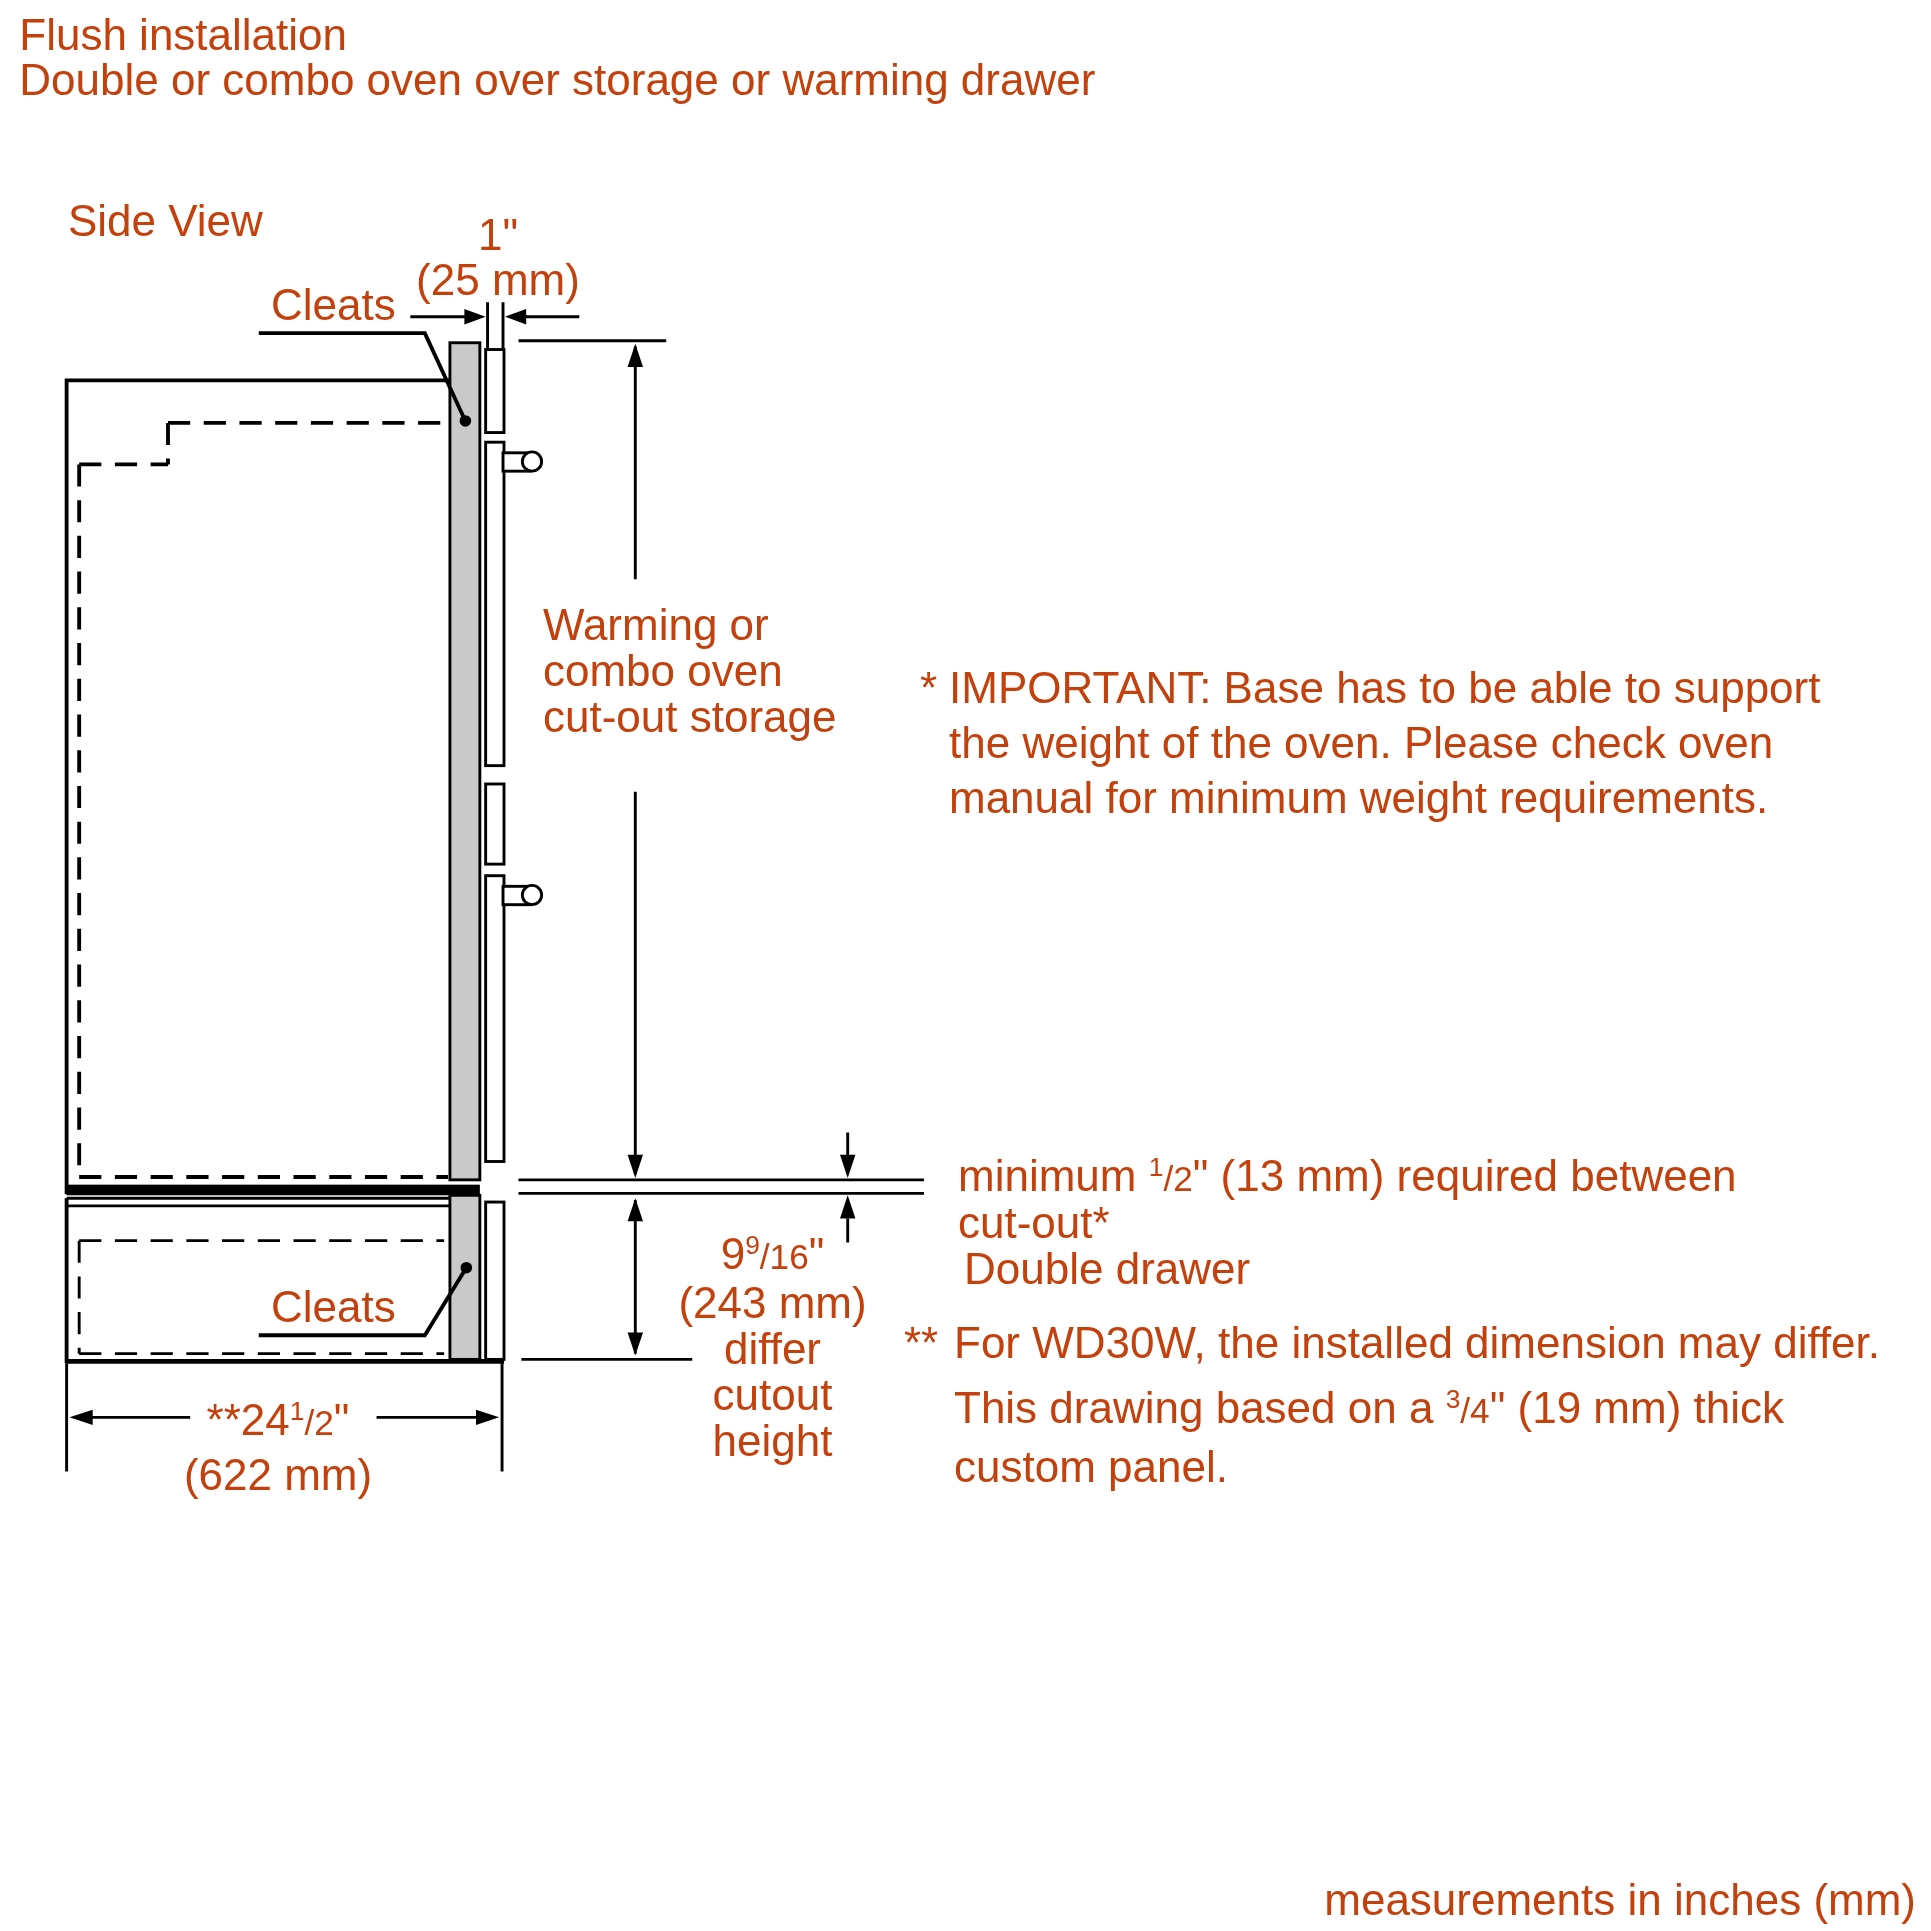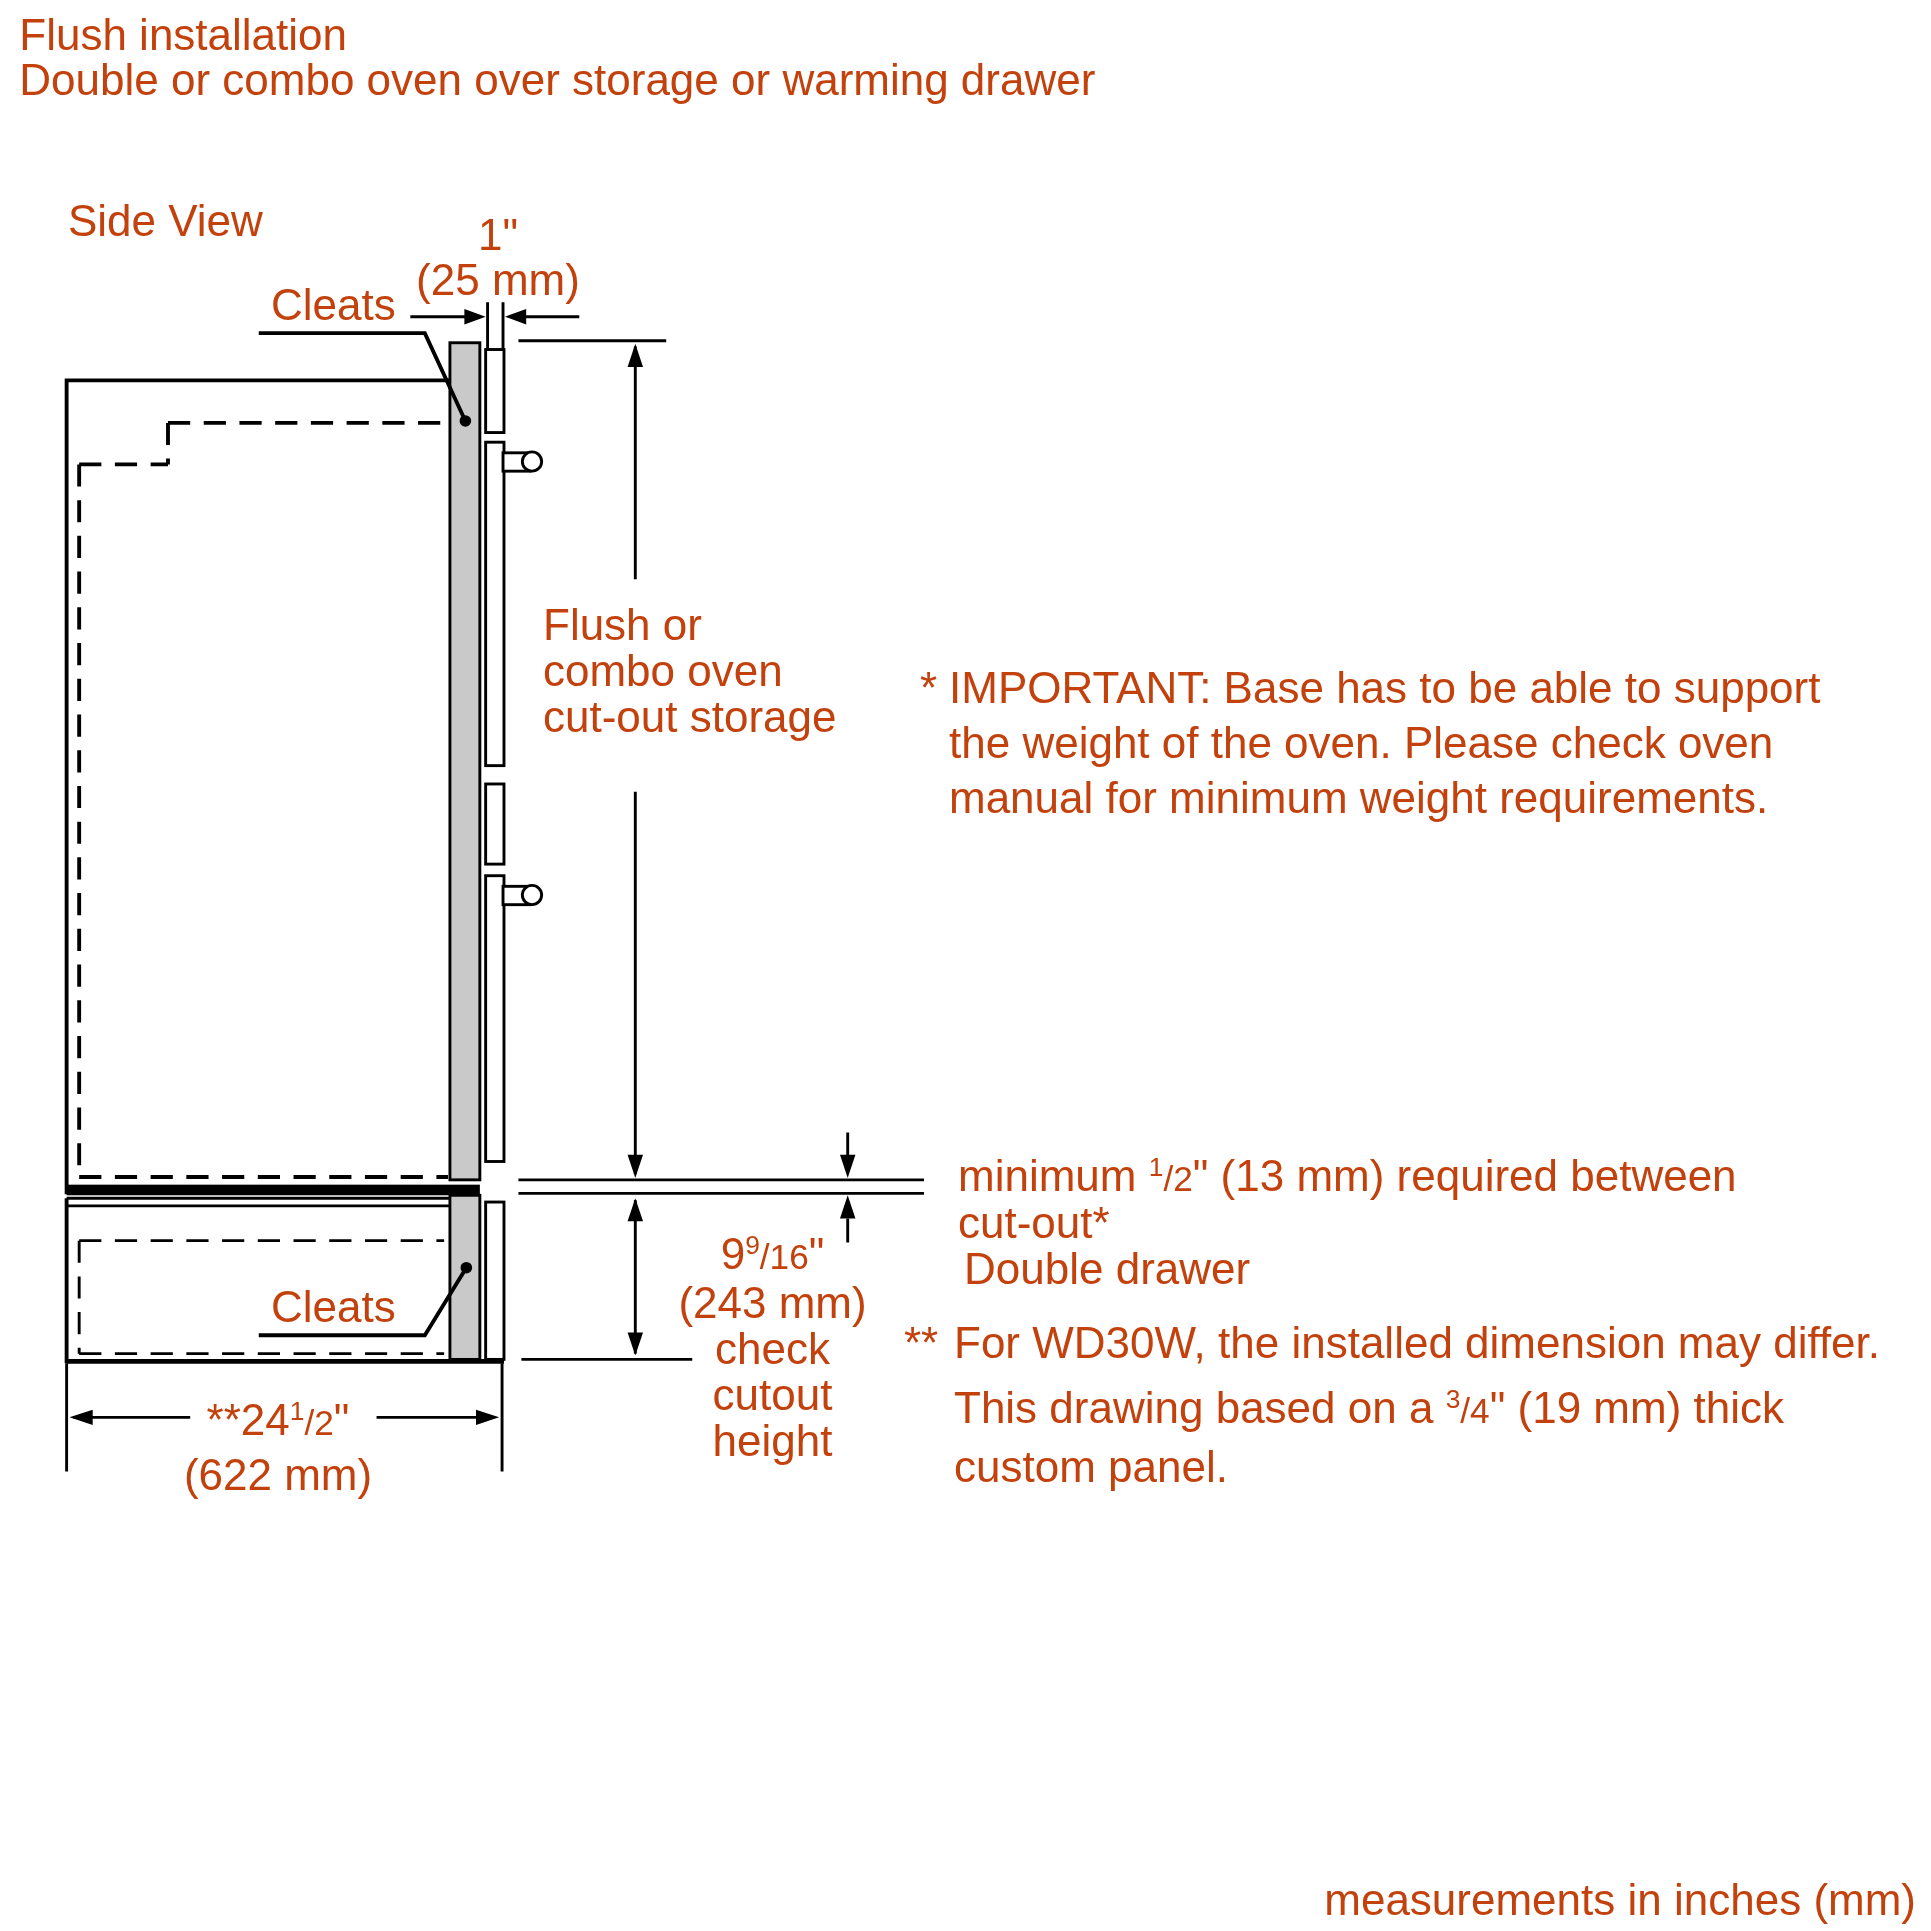--- a/index.html
+++ b/index.html
@@ -132,21 +132,21 @@
   </div>
 
   <div class="lbl" id="t-sideview">Side View</div>
 
   <div class="lbl" id="t-1in">1"</div>
   <div class="lbl" id="t-25mm">(25 mm)</div>
 
   <div class="lbl" id="t-cleats-top">Cleats</div>
 
   <div class="lbl" id="t-ovencut">
-    <span class="row">Flush or</span>
+    <span class="row">Warming or</span>
     <span class="row">combo oven</span>
     <span class="row">cut-out storage</span>
   </div>
 
   <div class="lbl" id="t-important-marker">*</div>
   <div class="lbl" id="t-important">
     <span class="row">IMPORTANT: Base has to be able to support</span>
     <span class="row">the weight of the oven. Please check oven</span>
     <span class="row">manual for minimum weight requirements.</span>
   </div>
@@ -154,21 +154,21 @@
   <div class="lbl" id="t-minimum">
     <span class="row"><span>minimum </span><sup class="fn">1</sup><span class="fd">/2</span><span>" (13 mm) required between</span></span>
     <span class="row">cut-out*</span>
   </div>
 
   <div class="lbl" id="t-warming">Double drawer</div>
 
   <div class="lbl ctr" id="t-flush">
     <span class="row"><span>9</span><sup class="fn">9</sup><span class="fd">/16</span><span>"</span></span>
     <span class="row">(243 mm)</span>
-    <span class="row">check</span>
+    <span class="row">differ</span>
     <span class="row">cutout</span>
     <span class="row">height</span>
   </div>
 
   <div class="lbl" id="t-cleats-bottom">Cleats</div>
 
   <div class="lbl" id="t-wd30w-marker">**</div>
   <div class="lbl" id="t-wd30w">
     <span class="row">For WD30W, the installed dimension may differ.</span>
     <span class="row"><span>This drawing based on a </span><sup class="fn">3</sup><span class="fd">/4</span><span>" (19 mm) thick</span></span>

